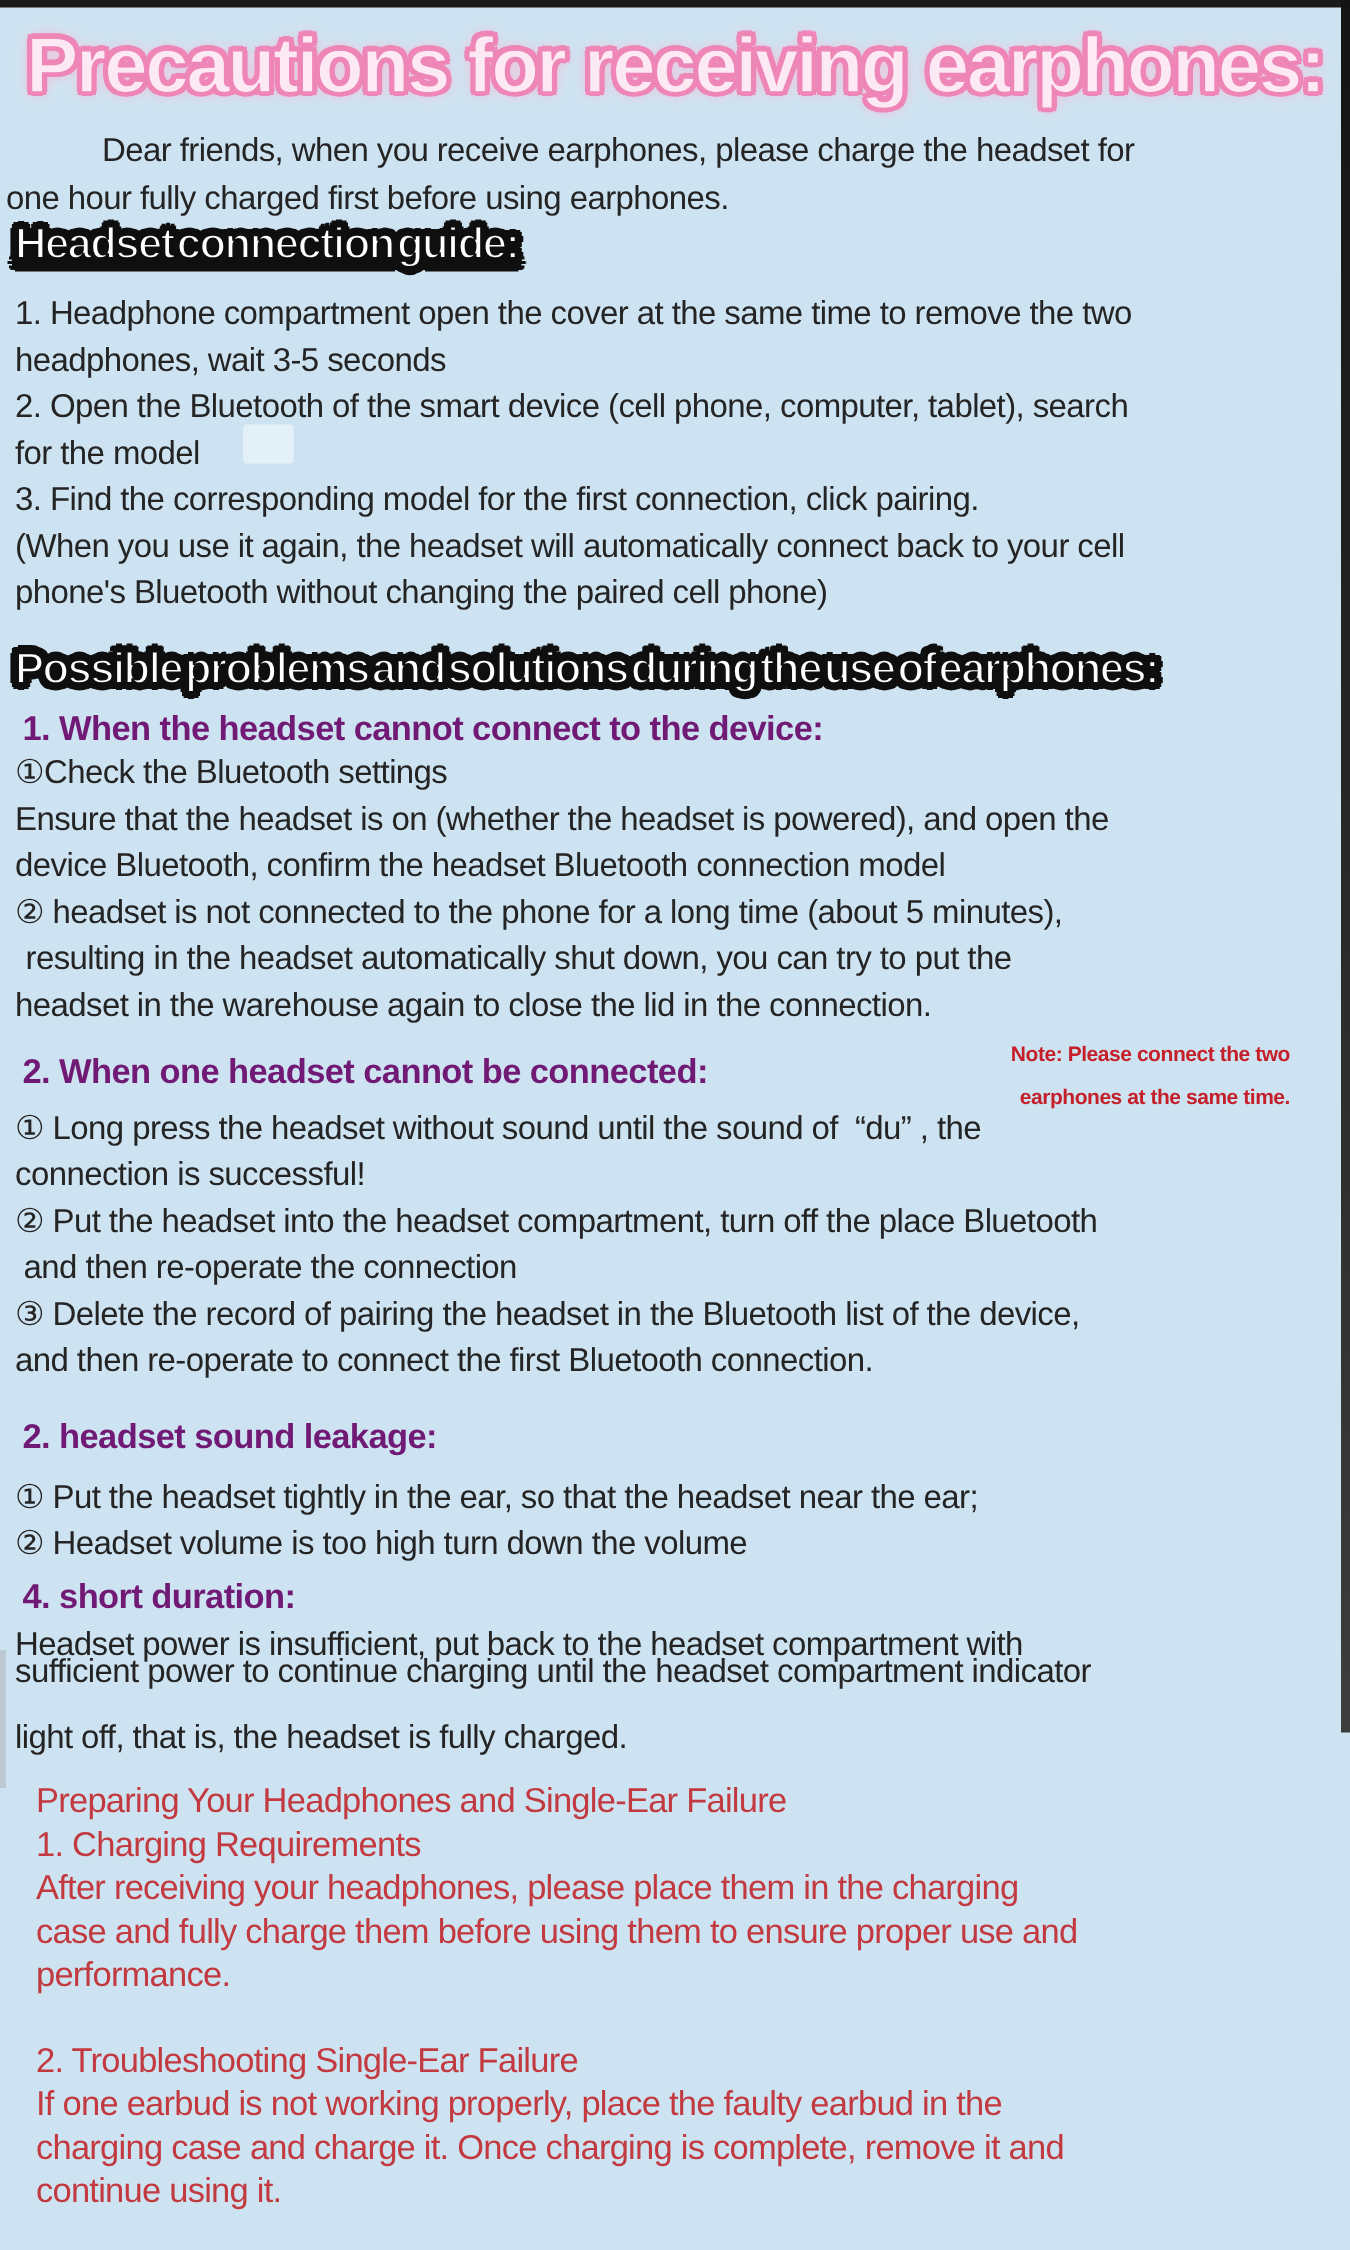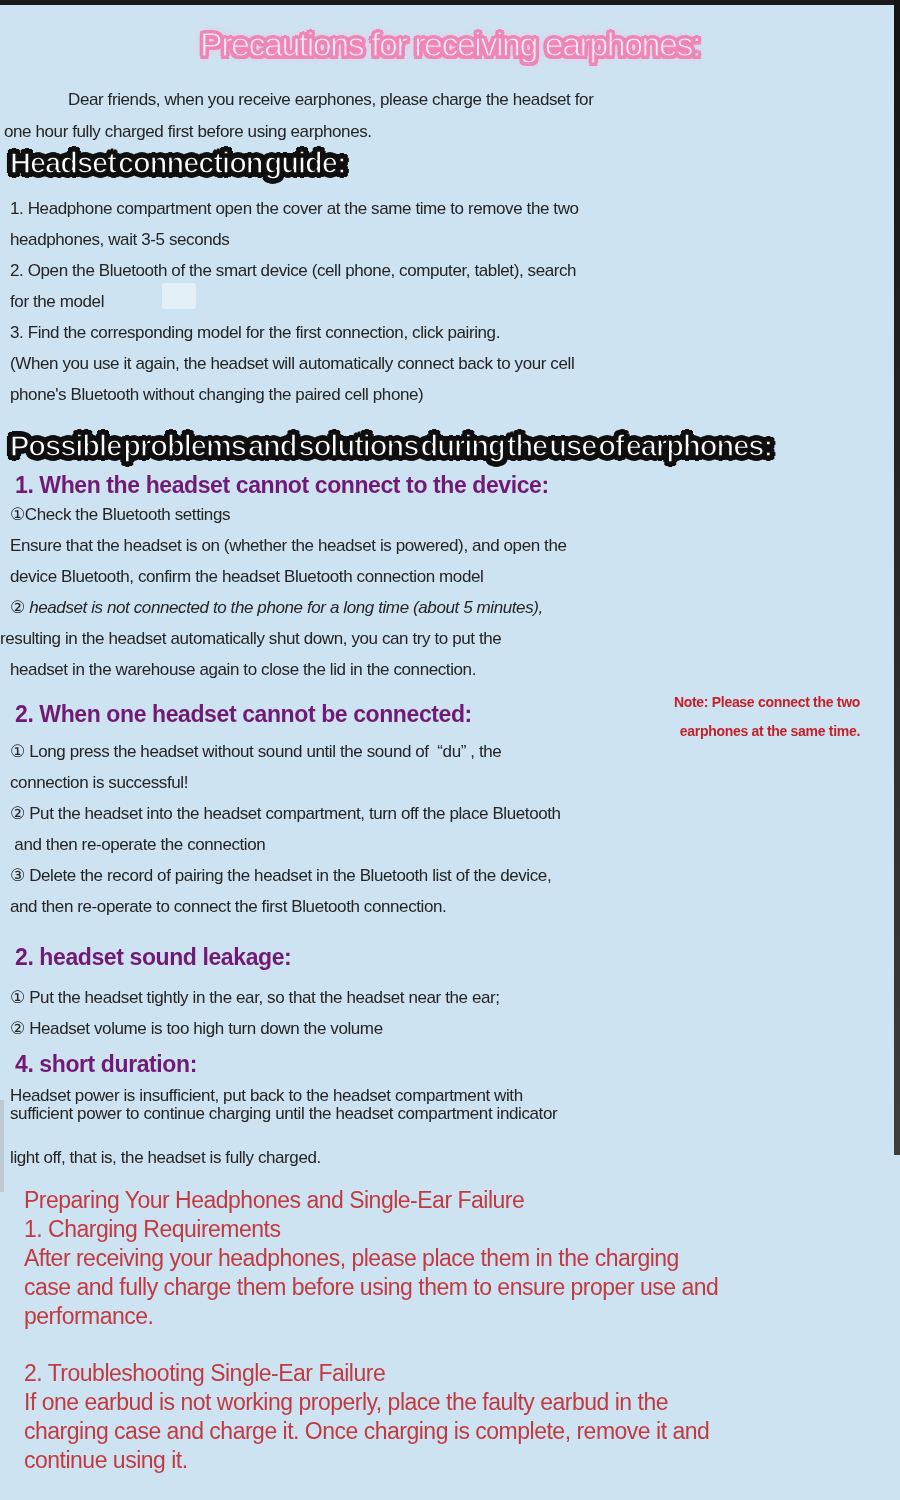--- a/index.html
+++ b/index.html
@@ -17,21 +17,21 @@
   }
   .abs{position:absolute;}
   
   .top-edge{top:0;left:0;width:900px;height:5px;background:var(--edge);}
   .right-edge{top:0;right:0;width:6px;height:1155px;background:linear-gradient(180deg,#141414,#3d3d3d);}
   .left-artifact{top:1100px;left:0;width:4px;height:92px;background:#b8c2ca;opacity:.8;}
   .erase-patch{top:283px;left:162px;width:34px;height:26px;background:rgba(255,255,255,.45);border-radius:3px;}
   
   .title{
     top:18px;left:0;width:100%;text-align:center;
-    font-size:34px;line-height:52px;font-weight:normal;letter-spacing:-1.5px;
+    font-size:52px;line-height:52px;font-weight:bold;letter-spacing:-1.5px;
     color:var(--pink-fill);
     -webkit-text-stroke:1px var(--pink-stroke);
     text-shadow:
       2px 0 0 var(--pink-stroke), -2px 0 0 var(--pink-stroke),
       0 2px 0 var(--pink-stroke), 0 -2px 0 var(--pink-stroke),
       1.5px 1.5px 0 var(--pink-stroke), 1.5px -1.5px 0 var(--pink-stroke),
       -1.5px 1.5px 0 var(--pink-stroke), -1.5px -1.5px 0 var(--pink-stroke),
       3px 0 0 var(--pink-stroke), -3px 0 0 var(--pink-stroke),
       0 3px 0 var(--pink-stroke), 0 -3px 0 var(--pink-stroke),
       2.5px 2.5px 0 var(--pink-stroke), 2.5px -2.5px 0 var(--pink-stroke),
@@ -50,21 +50,21 @@
       2px 2px 0 var(--outline-ink), 2px -2px 0 var(--outline-ink),
       -2px 2px 0 var(--outline-ink), -2px -2px 0 var(--outline-ink),
       5px 0 0 var(--outline-ink), -5px 0 0 var(--outline-ink),
       0 5px 0 var(--outline-ink), 0 -5px 0 var(--outline-ink),
       4px 3px 0 var(--outline-ink), 4px -3px 0 var(--outline-ink),
       -4px 3px 0 var(--outline-ink), -4px -3px 0 var(--outline-ink),
       3px 4px 0 var(--outline-ink), 3px -4px 0 var(--outline-ink),
       -3px 4px 0 var(--outline-ink), -3px -4px 0 var(--outline-ink);
   }
   
-  .line{white-space:pre;font-size:17px;line-height:31px;letter-spacing:-0.4px;color:var(--ink);}
+  .line{white-space:pre;font-size:22px;line-height:31px;letter-spacing:-0.4px;color:var(--ink);}
   .bold-sub{font-size:23px;font-weight:bold;letter-spacing:-0.4px;line-height:31px;white-space:pre;color:#701a75;}
   .intro1{top:84px;left:4px;text-indent:64px;}
   .intro2{top:116px;left:4px;}
   .note-block{
     top:688px;left:548px;width:312px;text-align:right;
     font-size:14px;line-height:29px;font-weight:bold;color:var(--red-note);
     letter-spacing:-0.3px;white-space:pre-line;
   }
   .red-line{white-space:pre;font-size:23px;line-height:29px;letter-spacing:-0.5px;color:var(--red-body);}
 </style>
@@ -74,37 +74,37 @@
 <div class="abs top-edge"></div>
 <div class="abs right-edge"></div>
 <div class="abs left-artifact"></div>
 <div class="abs erase-patch"></div>
 
 <div class="abs title">Precautions for receiving earphones:</div>
 
 <div class="abs line intro1">Dear friends, when you receive earphones, please charge the headset for</div>
 <div class="abs line intro2">one hour fully charged first before using earphones.</div>
 
-<div class="abs outline-heading" style="top:144px;left:10px;">Headset connection guide:</div>
+<div class="abs outline-heading" style="top:144px;left:10px;text-decoration:underline;">Headset connection guide:</div>
 <div class="abs line" style="top:193px;left:10px;">1. Headphone compartment open the cover at the same time to remove the two</div>
 <div class="abs line" style="top:224px;left:10px;">headphones, wait 3-5 seconds</div>
 <div class="abs line" style="top:255px;left:10px;">2. Open the Bluetooth of the smart device (cell phone, computer, tablet), search</div>
 <div class="abs line" style="top:286px;left:10px;">for the model</div>
 <div class="abs line" style="top:317px;left:10px;">3. Find the corresponding model for the first connection, click pairing.</div>
 <div class="abs line" style="top:348px;left:10px;">(When you use it again, the headset will automatically connect back to your cell</div>
 <div class="abs line" style="top:379px;left:10px;">phone's Bluetooth without changing the paired cell phone)</div>
 
 <div class="abs outline-heading" style="top:427px;left:10px;">Possible problems and solutions during the use of earphones:</div>
 
 <div class="abs bold-sub" style="top:470px;left:15px;">1. When the headset cannot connect to the device:</div>
 <div class="abs line" style="top:499px;left:10px;">①Check the Bluetooth settings</div>
 <div class="abs line" style="top:530px;left:10px;">Ensure that the headset is on (whether the headset is powered), and open the</div>
 <div class="abs line" style="top:561px;left:10px;">device Bluetooth, confirm the headset Bluetooth connection model</div>
-<div class="abs line" style="top:592px;left:10px;font-style:italic;">② headset is not connected to the phone for a long time (about 5 minutes),</div>
-<div class="abs line" style="top:623px;left:0;">resulting in the headset automatically shut down, you can try to put the</div>
+<div class="abs line" style="top:592px;left:10px;">② headset is not connected to the phone for a long time (about 5 minutes),</div>
+<div class="abs line" style="top:623px;left:17px;">resulting in the headset automatically shut down, you can try to put the</div>
 <div class="abs line" style="top:654px;left:10px;">headset in the warehouse again to close the lid in the connection.</div>
 
 <div class="abs bold-sub" style="top:699px;left:15px;">2. When one headset cannot be connected:</div>
 <div class="abs note-block">Note: Please connect the two
 earphones at the same time.</div>
 <div class="abs line" style="top:736px;left:10px;">① Long press the headset without sound until the sound of  “du” , the</div>
 <div class="abs line" style="top:767px;left:10px;">connection is successful!</div>
 <div class="abs line" style="top:798px;left:10px;">② Put the headset into the headset compartment, turn off the place Bluetooth</div>
 <div class="abs line" style="top:829px;left:10px;"> and then re-operate the connection</div>
 <div class="abs line" style="top:860px;left:10px;">③ Delete the record of pairing the headset in the Bluetooth list of the device,</div>

